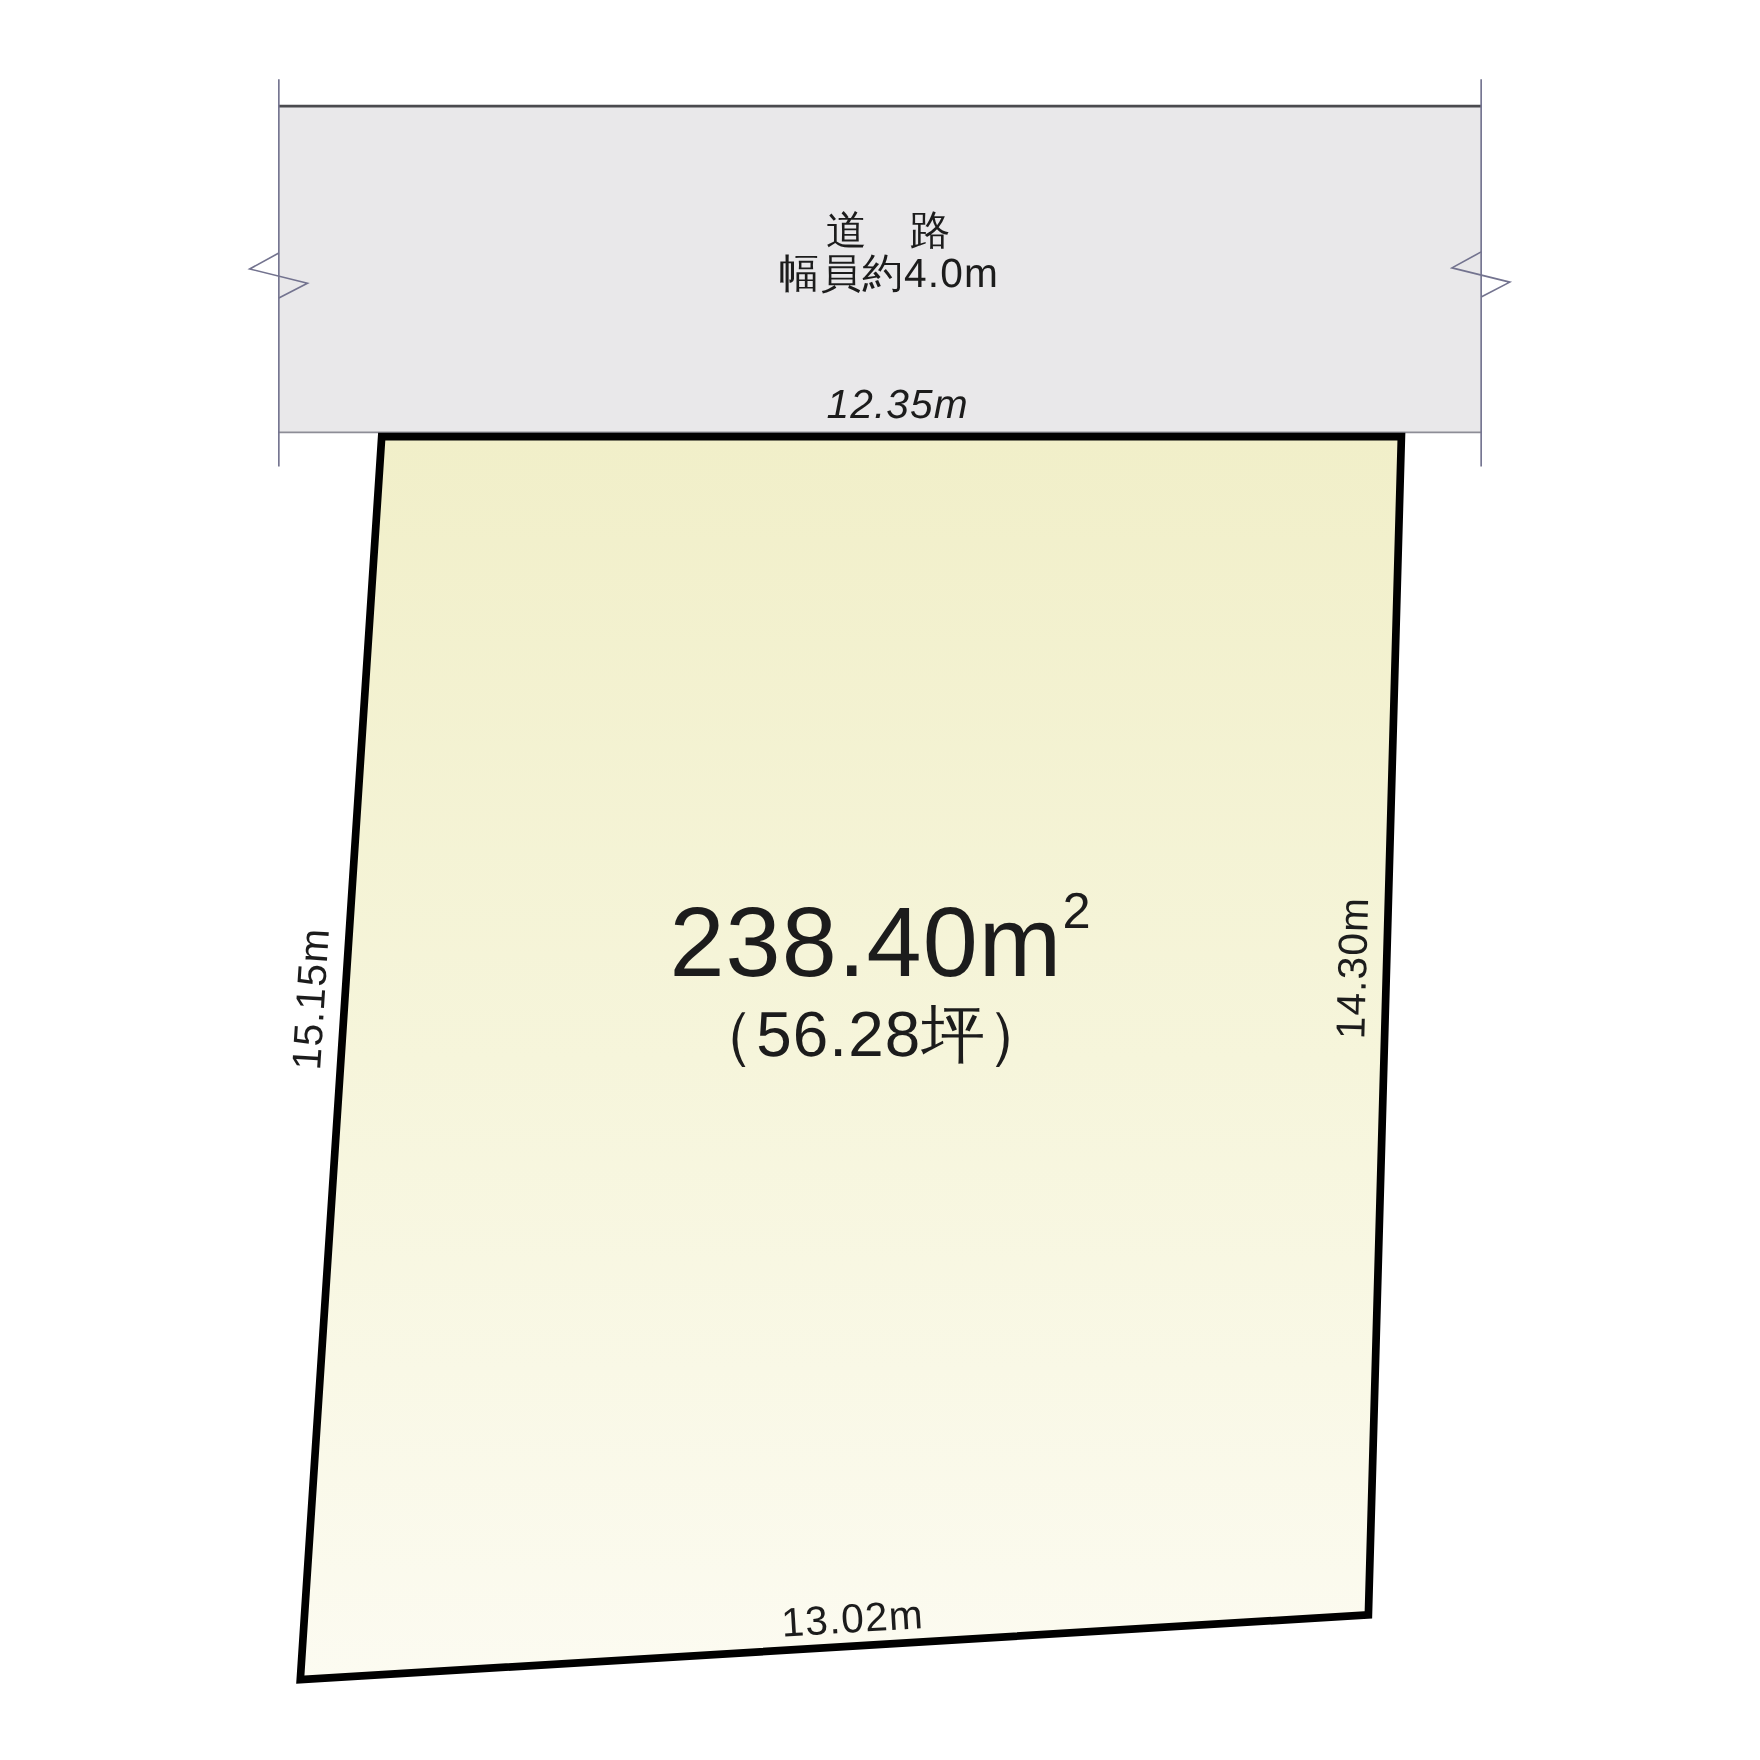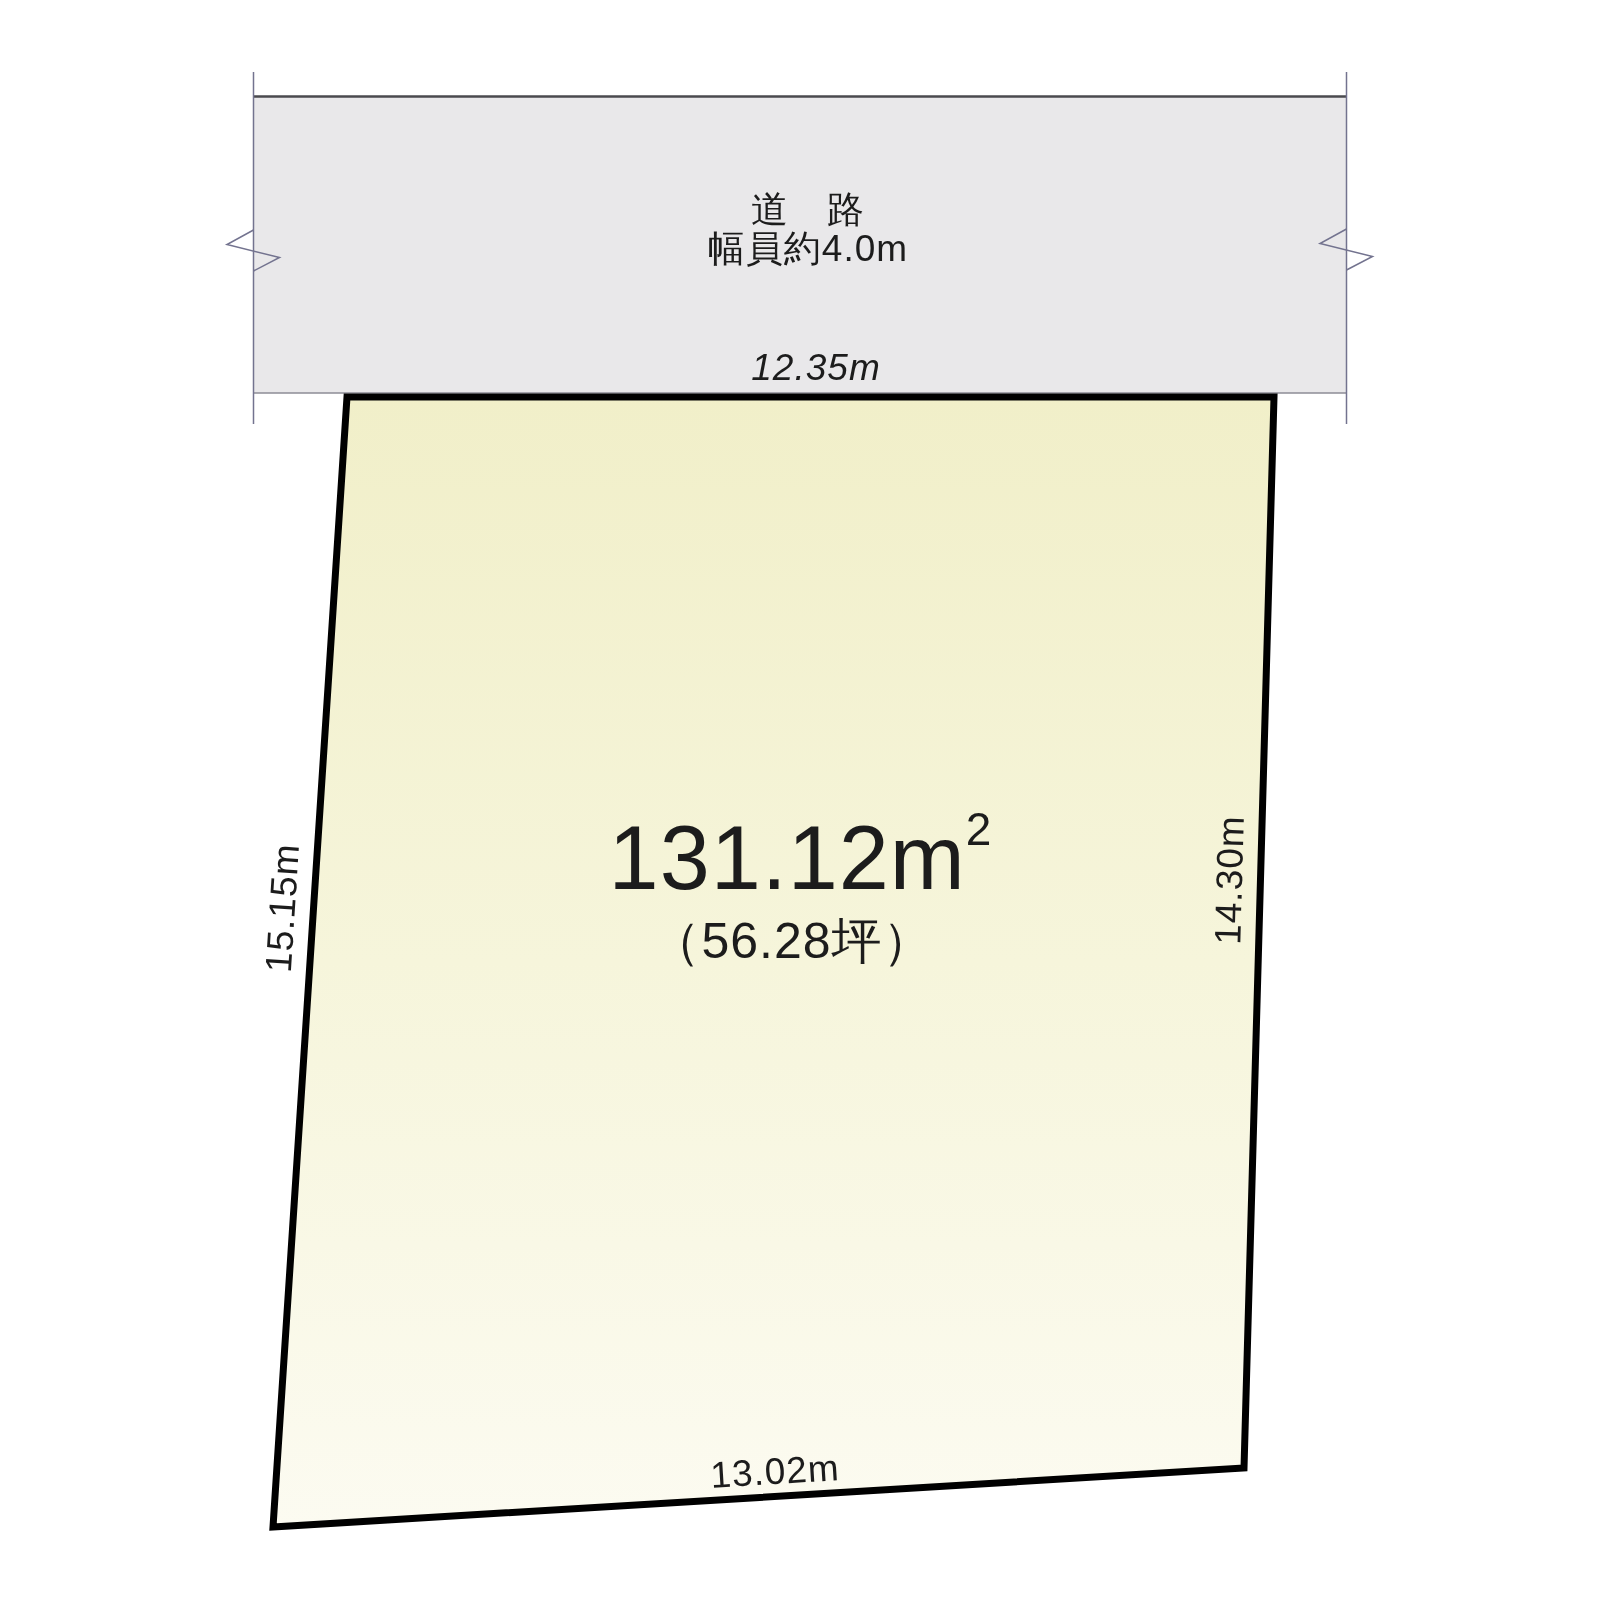--- a/index.html
+++ b/index.html
@@ -24,21 +24,21 @@
   .dim-left{left:283px;top:908px;transform:translate(-50%,-50%) rotate(-86.3deg);}
   .dim-right{left:1230px;top:880px;transform:translate(-50%,-50%) rotate(-88.4deg);}
   .dim-bottom{left:775px;top:1472px;transform:translate(-50%,-50%) rotate(-3.5deg);}
   .area-line{
     left:800px;top:858px;font-size:90px;letter-spacing:1px;
   }
   .area-line .sup{
     font-size:46px;position:relative;top:-44px;letter-spacing:0;
   }
   .tsubo-line{
-    left:792px;top:941px;font-size:50px;letter-spacing:1px;
+    left:792px;top:941px;font-size:58px;letter-spacing:1px;
   }
 </style>
 </head>
 <body>
 
 <div class="stage">
 
   <svg width="1600" height="1600" viewBox="0 0 1600 1600">
     <defs>
       <linearGradient id="plotGrad" x1="0" y1="0" x2="0" y2="1">
@@ -64,21 +64,21 @@
   </svg>
 
   <div class="label road-label">
     <div>道　路</div>
     <div>幅員約4.0m</div>
   </div>
 
   <div class="label dim dim-top">12.35m</div>
 
   <div class="label area-line">
-    <span>131.12m</span><span class="sup">2</span>
+    <span>238.40m</span><span class="sup">2</span>
   </div>
   <div class="label tsubo-line">（56.28坪）</div>
 
   <div class="label dim dim-left">15.15m</div>
   <div class="label dim dim-right">14.30m</div>
   <div class="label dim dim-bottom">13.02m</div>
 
 </div>
 
 </body></html>

